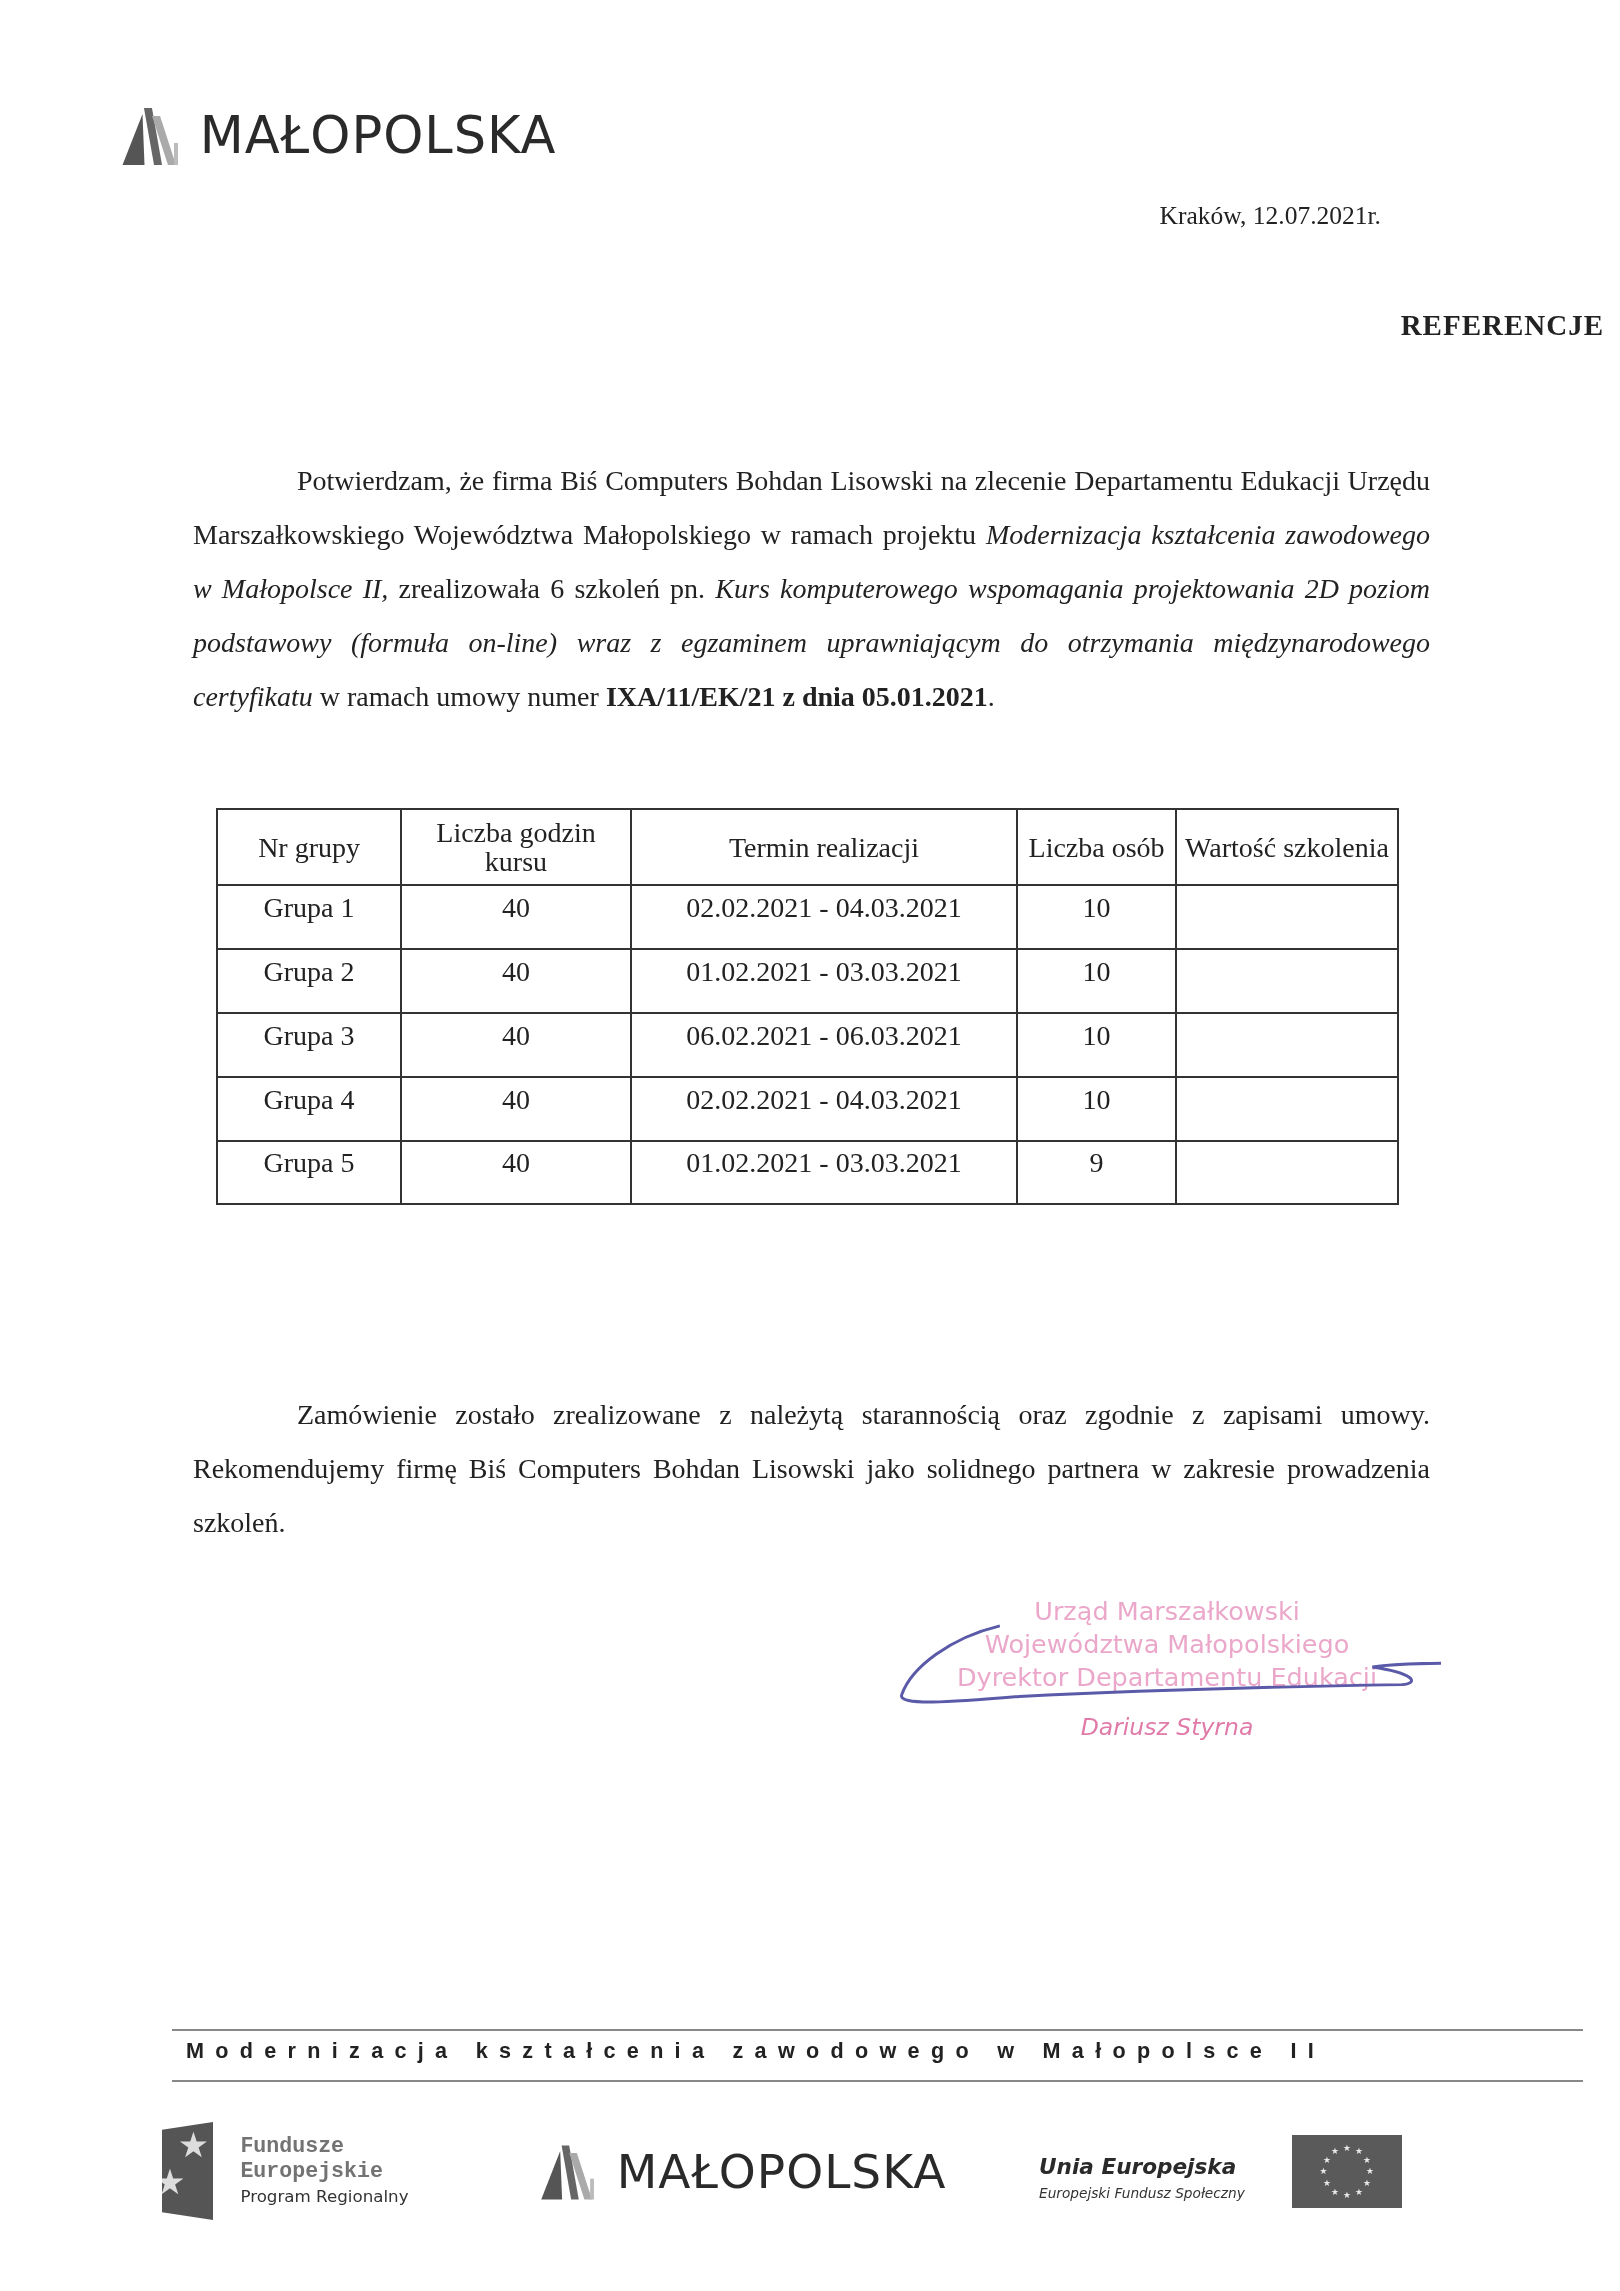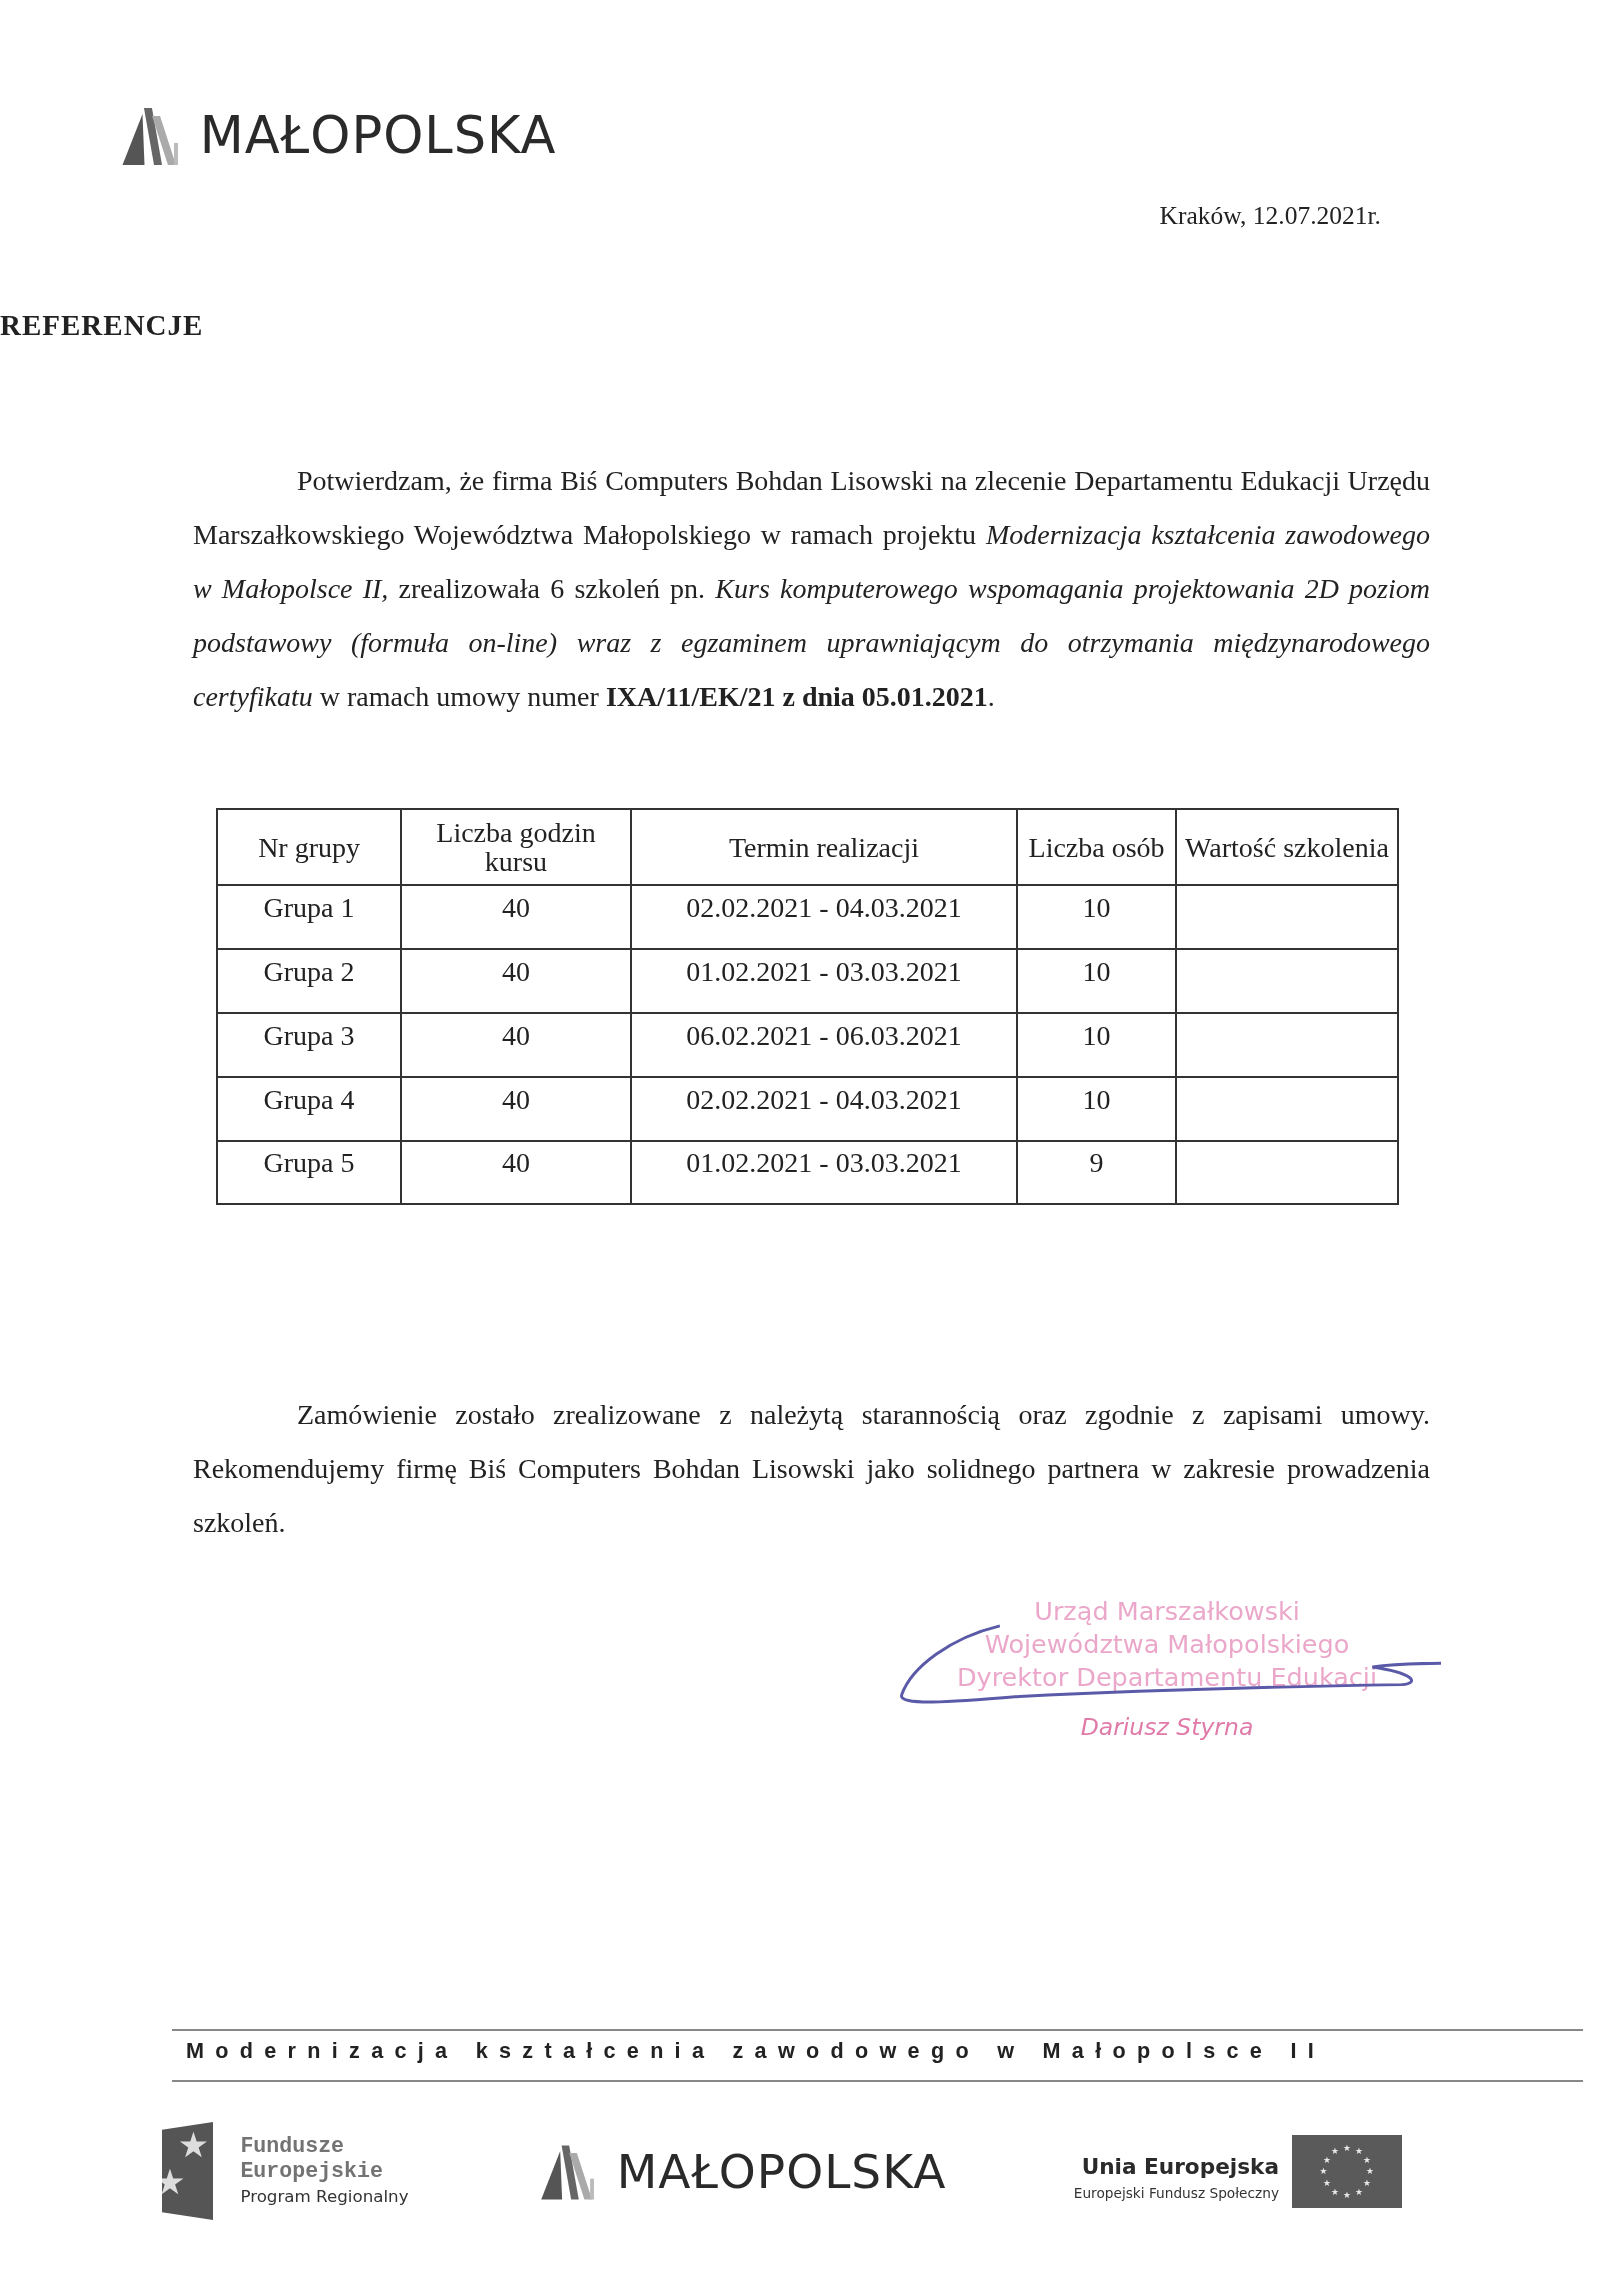--- a/index.html
+++ b/index.html
@@ -7,21 +7,21 @@
 
   .logo-top { position:absolute; left:127px; top:106px; display:flex; align-items:center; }
   .m-mark { width:59px; height:59px; position:relative; margin-right:13.7px; }
   .m-mark .b1 { position:absolute; left:0; bottom:0; width:0; height:0; border-left:11.8px solid transparent; border-right:11.8px solid transparent; border-bottom:51px solid #555; transform:skewX(-10deg); }
   .m-mark .b2 { position:absolute; left:21.6px; bottom:0; width:7.8px; height:57px; background:#666; transform:skewX(10deg); }
   .m-mark .b3 { position:absolute; left:33px; bottom:0; width:7.8px; height:49px; background:#aaa; transform:skewX(18deg); }
   .m-mark .b4 { position:absolute; left:47px; bottom:0; width:3.9px; height:21.6px; background:#bbb; }
   .brand { font-family:"DejaVu Sans", sans-serif; font-size:51px; letter-spacing:1px; color:#2a2a2a; }
 
   .date { position:absolute; right:239px; top:201px; font-size:25.5px; color:#222; }
-  .title { position:absolute; left:0; right:16px; top:309px; text-align:left; font-size:29px; font-weight:bold; letter-spacing:1px; }
+  .title { position:absolute; left:0; right:16px; top:309px; text-align:right; font-size:29px; font-weight:bold; letter-spacing:1px; }
 
   .para { position:absolute; left:193px; width:1237px; font-size:28px; line-height:54px; text-align:justify; }
   .para .indent { display:inline-block; width:104px; }
   .p1 { top:454px; }
   .p2 { top:1388px; }
   .para i { font-style:italic; }
   .para b { font-weight:bold; }
 
   table.groups { position:absolute; left:216px; top:808px; width:1183px; border-collapse:collapse; font-size:28px; }
   table.groups th, table.groups td { border:2px solid #333; text-align:center; font-weight:normal; padding:0; }
@@ -42,21 +42,21 @@
   .fe { position:absolute; left:162px; top:2122px; display:flex; align-items:center; }
   .fe-flag { width:51px; height:98px; background:#555; position:relative; margin-right:27.4px; clip-path:polygon(0 8%, 100% 0, 100% 100%, 0 92%); }
   .fe-flag .star { position:absolute; color:#ddd; font-size:35px; line-height:35px; }
   .fe-text .t1 { font-family:Liberation Mono, monospace; font-size:21.6px; font-weight:bold; color:#737373; line-height:25.5px; }
   .fe-text .t2 { font-family:"DejaVu Sans", sans-serif; font-size:16.7px; color:#333; line-height:23.5px; }
 
   .logo-bottom { position:absolute; left:544px; top:2142px; display:flex; align-items:center; }
   .logo-bottom .m-mark { transform:scale(0.95); }
   .logo-bottom .brand { font-size:47px; }
 
-  .ue { position:absolute; left:1039px; top:2154px; text-align:right; width:240px; }
+  .ue { position:absolute; left:1039px; top:2154px; width:240px;font-style:italic; }
   .ue .t1 { font-family:"DejaVu Sans", sans-serif; font-weight:bold; font-size:21.6px; color:#2a2a2a; }
   .ue .t2 { font-family:"DejaVu Sans", sans-serif; font-size:13.7px; color:#333; margin-top:5.9px; }
   .eu-flag { position:absolute; left:1292px; top:2135px; width:110px; height:73px; background:#5a5a5a; }
   .eu-flag span { position:absolute; color:#e8e8e8; font-size:8.8px; line-height:8.8px; }
 </style>
 </head>
 <body>
 
 <div class="logo-top">
   <div class="m-mark">

